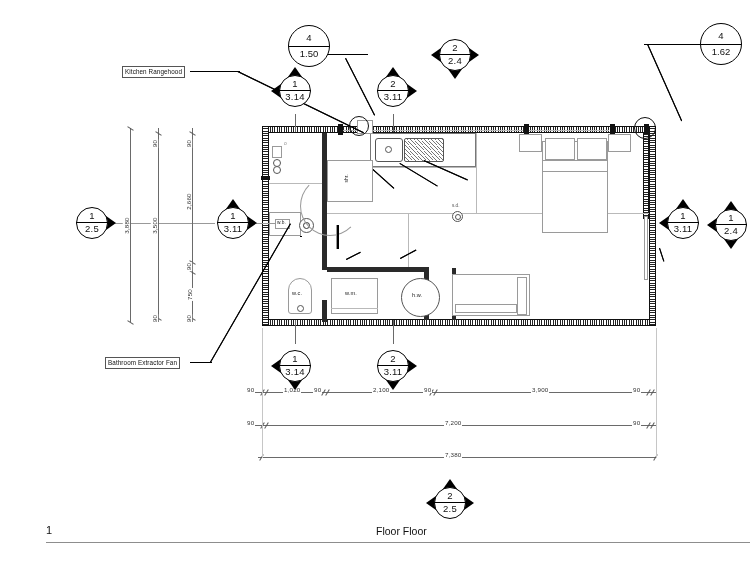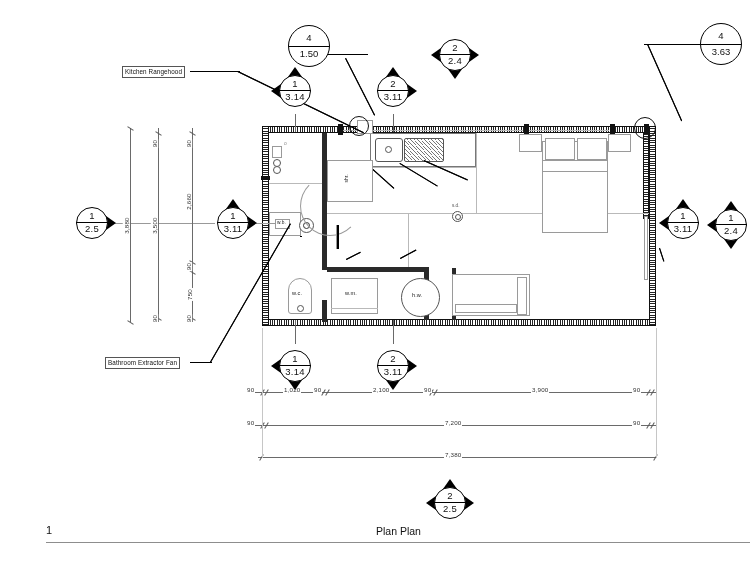--- a/index.html
+++ b/index.html
@@ -210,21 +210,21 @@
   <div class="leadline" style="left:648px;top:44px;width:84px;transform:rotate(66deg);"></div>
 
   <div class="bubble" style="left:288px;top:25px;">
     <div class="num">4</div>
     <div class="bar"></div>
     <div class="den">1.50</div>
   </div>
   <div class="bubble" style="left:700px;top:23px;">
     <div class="num">4</div>
     <div class="bar"></div>
-    <div class="den">3.63</div>
+    <div class="den">1.62</div>
   </div>
 
   <div class="marker" style="left:69px;top:200px;">
     <div class="ar ar-r"></div>
     <div class="ar ar-l" style="opacity:0"></div>
     <div class="circ"></div>
     <div class="num">1</div>
     <div class="bar"></div>
     <div class="den">2.5</div>
   </div>
@@ -378,16 +378,16 @@
 
   <div class="dimline" style="left:258px;top:457px;width:398px;"></div>
   <div class="tick" style="left:258px;top:457px;"></div>
   <div class="tick" style="left:652px;top:457px;"></div>
   <div class="dimtxt" style="left:444px;top:451px;">7,380</div>
 
   <div class="dimvline" style="left:262px;top:328px;height:130px;border-left-color:#c6c6c6;"></div>
   <div class="dimvline" style="left:656px;top:328px;height:130px;border-left-color:#c6c6c6;"></div>
 
   <div class="titlenum" style="left:46px;top:524px;">1</div>
-  <div class="titletxt" style="left:376px;top:525px;">Plan Plan</div>
+  <div class="titletxt" style="left:376px;top:525px;">Floor Floor</div>
   <div class="titlerule" style="left:46px;top:542px;width:704px;"></div>
 
 </div>
 
 </body></html>

